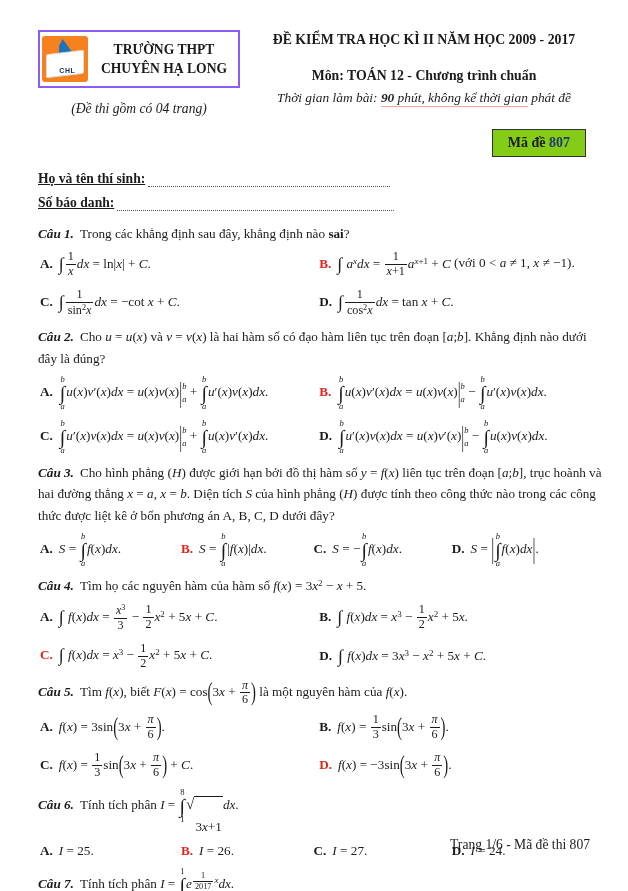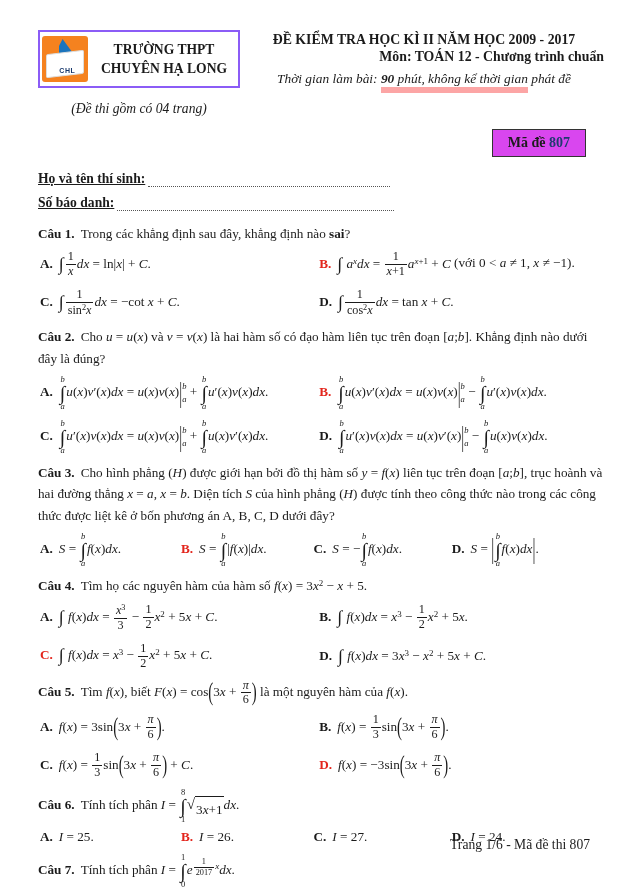--- a/index.html
+++ b/index.html
@@ -15,40 +15,40 @@
   .logo-sail{position:absolute;right:5px;top:3px;width:24px;height:28px;background:#1b74bc;
              clip-path:polygon(15% 0,100% 100%,0 100%,0 25%);}
   .logo-book{position:absolute;left:4px;bottom:6px;width:36px;height:22px;background:#ffffff;
              transform:skewY(-7deg);border-radius:2px;border:1px solid #dcdcdc;}
   .logo-chl{position:absolute;bottom:8px;left:55%;transform:translateX(-50%);font-size:7px;font-weight:bold;
             color:#16366b;font-family:"Liberation Sans",sans-serif;letter-spacing:.5px;}
   .school-name{flex:1;text-align:center;font-weight:bold;font-size:13.6px;line-height:1.4;}
   .pages-note{text-align:center;font-style:italic;margin-top:13px;font-size:13.6px;}
   .hright{flex:1;text-align:center;padding-left:4px;}
   .h-title{font-weight:bold;font-size:13.8px;margin-top:2px;}
-  .h-subject{font-weight:bold;font-size:13.8px;margin-top:1px;text-align:right;}
+  .h-subject{font-weight:bold;font-size:13.8px;margin-top:20px;}
   .h-time{font-style:italic;font-size:13.4px;margin-top:6px;}
-  .h-time .ul{border-bottom:6px solid #fca5a5;padding-bottom:1px;}
+  .h-time .ul{border-bottom:1px solid #fca5a5;padding-bottom:1px;}
   .code-row{text-align:right;padding-right:18px;margin-top:12px;}
-  .code-box{display:inline-block;border:1.5px solid #333;padding:5px 15px;font-weight:bold;font-size:14px;background:#d946ef;}
+  .code-box{display:inline-block;border:1.5px solid #333;padding:5px 15px;font-weight:bold;font-size:14px;background:#84cc16;}
   .code-num{color:#1f3b70;}
 
   
   .student{margin-top:14px;}
   .student-row{display:flex;align-items:flex-end;margin-bottom:8px;text-decoration:underline;}
   .slabel{font-weight:bold;font-size:13.6px;}
   .dots{border-bottom:1.6px dotted #555;height:12px;margin-left:3px;}
   .dots-name{width:242px;}
   .dots-id{width:277px;}
 
   
   #questions{margin-top:12px;}
   .question{margin-bottom:8px;}
   .qbody{line-height:1.62;}
-  .qlabel{font-weight:bold;margin-right:6px;}
+  .qlabel{font-weight:bold;margin-right:6px;font-style:italic;}
   .qopts{display:grid;margin:6px 0 4px 2px;row-gap:9px;align-items:center;}
   .cols2{grid-template-columns:49.5% 50.5%;}
   .cols4{grid-template-columns:25% 23.5% 24.5% 27%;}
   .opt{white-space:nowrap;}
   .oletter{font-weight:bold;margin-right:6px;}
   .red{color:#e3251c;}
 
   
   .math{white-space:nowrap;}
   .mi{font-style:italic;}
@@ -57,21 +57,21 @@
          font-size:0.92em;line-height:1.15;margin:0 1px;}
   .mfrac .fd{border-top:1px solid #1b1b1b;padding:0 2px;}
   .mfrac .fn{padding:0 2px;}
   .mint{display:inline-flex;flex-direction:column;align-items:center;vertical-align:middle;
         line-height:1;margin:0 1px;}
   .mint .ilim{font-size:8.5px;line-height:1;}
   .mint .isym{font-size:20px;line-height:.9;}
   .isymi{font-size:18px;vertical-align:-2px;margin-right:1px;}
   .msqrt{display:inline-flex;align-items:stretch;}
   .msqrt .rad{font-size:115%;line-height:1;}
-  .msqrt .radicand{border-top:1.2px solid #1b1b1b;padding:2px 1px 0 1px;}
+  .msqrt .radicand{border-top:1.2px solid #1b1b1b;padding:19px 1px 0 1px;}
   .msup{font-size:68%;vertical-align:0.5em;}
   .mbar{display:inline-flex;align-items:center;vertical-align:middle;}
   .mbar .bline{display:inline-block;transform:scaleY(2.1);font-size:110%;font-weight:300;}
   .mbar .blims{display:inline-flex;flex-direction:column;font-size:8.5px;line-height:1.5;}
   .bigp{display:inline-block;transform:scaleY(1.65);font-size:112%;font-weight:300;vertical-align:-1px;}
   .tbar{display:inline-block;transform:scaleY(2.0);font-size:112%;font-weight:300;}
 
   
   .footer{position:absolute;right:38px;bottom:38px;font-size:13.6px;}
 </style>

